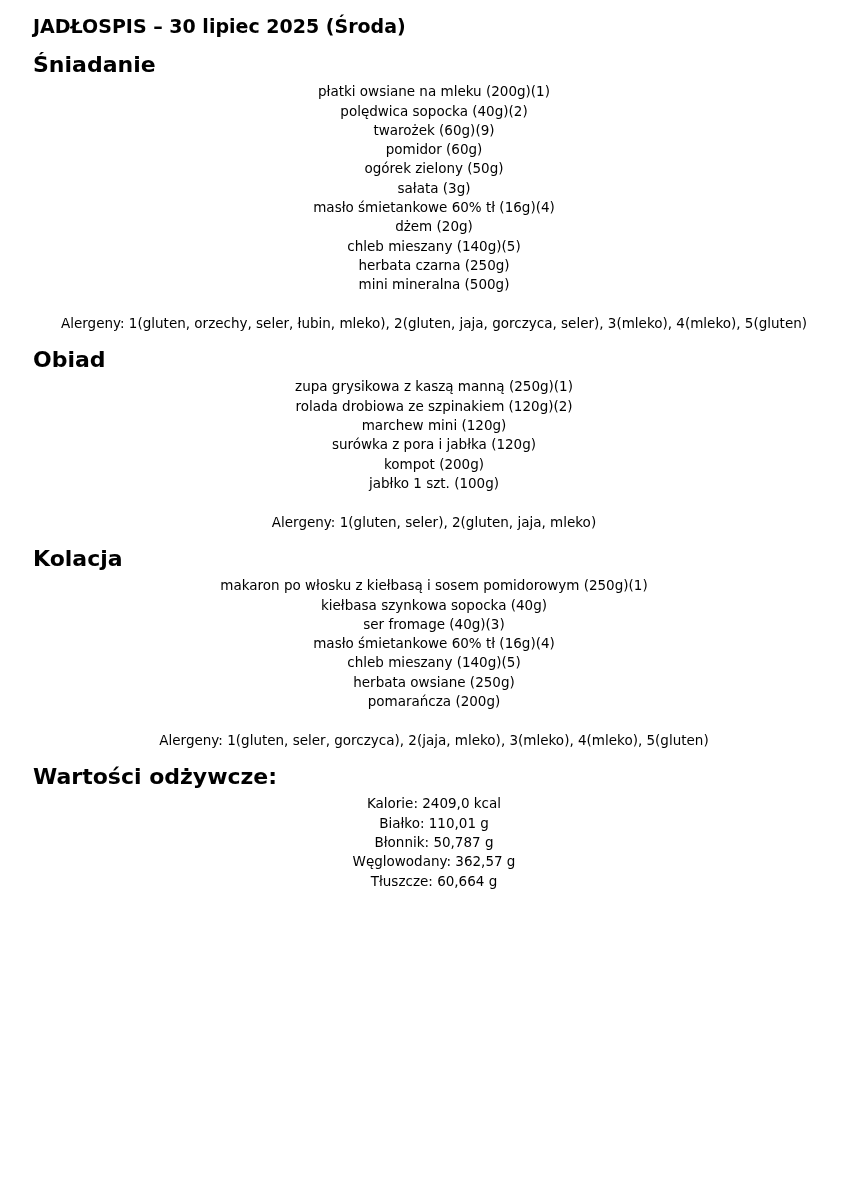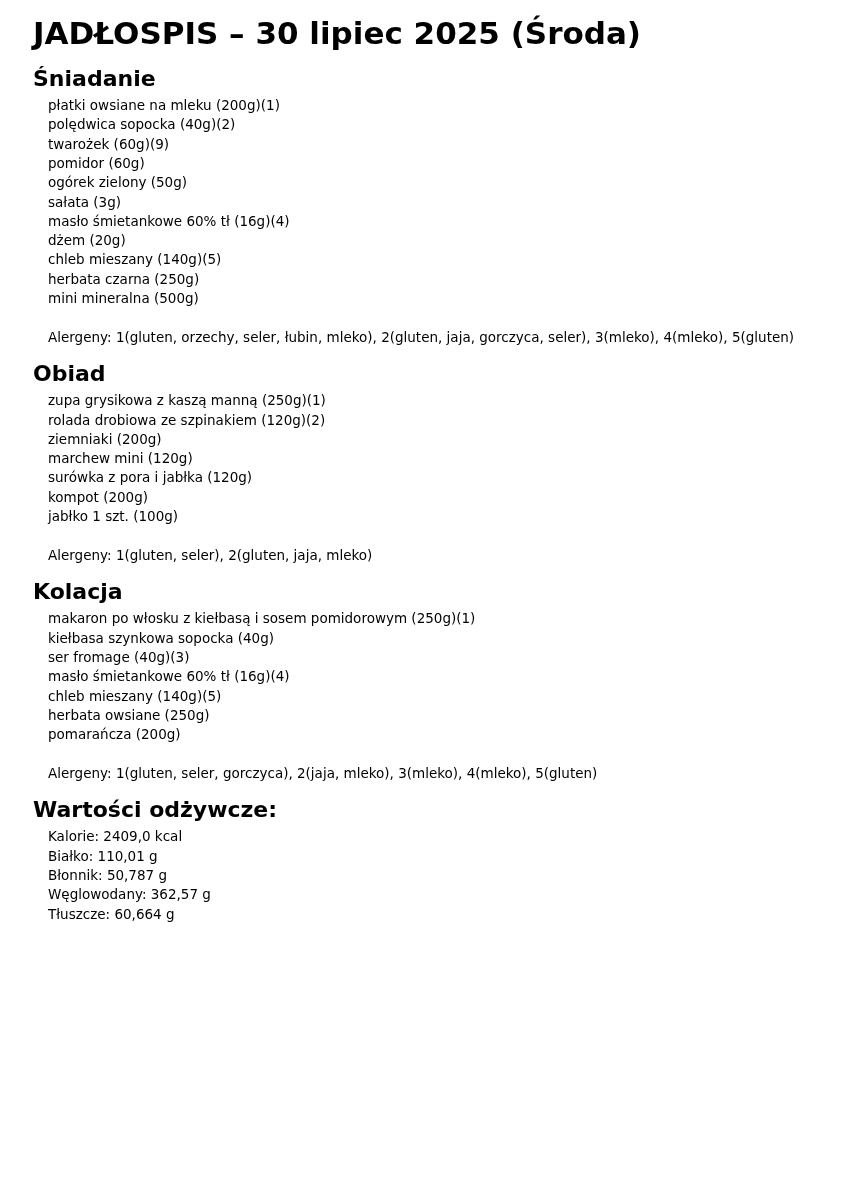--- a/index.html
+++ b/index.html
@@ -12,38 +12,39 @@
     height: 1200px;
     background: #ffffff;
     color: #000000;
     font-family: "DejaVu Sans", "Liberation Sans", sans-serif;
     overflow: hidden;
   }
   main.document {
     padding: 16px 28px 0 33px;
   }
   h1.doc-title {
-    font-size: 31px;
+    font-size: 19px;
     line-height: 1.15;
     font-weight: bold;
     margin: 0 0 6px 0;
     letter-spacing: 0;
   }
   h2.section-heading {
     font-size: 22px;
     line-height: 1.2;
     font-weight: bold;
     margin: 14px 0 4px 0;
   }
   .line {
     margin: 0;
     padding-left: 15px;
     font-size: 13.5px;
     line-height: 19.3px;
     white-space: nowrap;
+    text-align: center;
   }
   .allergens {
     margin-top: 19.3px;
   }
 </style>
 </head>
 <body>
 
 <main class="document">
   <h1 class="doc-title">JADŁOSPIS – 30 lipiec 2025 (Środa)</h1>
@@ -64,21 +65,20 @@
           <p class="line">herbata czarna (250g)</p>
           <p class="line">mini mineralna (500g)</p>
         </div>
         <p class="line allergens">Alergeny: 1(gluten, orzechy, seler, łubin, mleko), 2(gluten, jaja, gorczyca, seler), 3(mleko), 4(mleko), 5(gluten)</p>
       </section>
       <section>
         <h2 class="section-heading">Obiad</h2>
         <div class="items">
           <p class="line">zupa grysikowa z kaszą manną (250g)(1)</p>
           <p class="line">rolada drobiowa ze szpinakiem (120g)(2)</p>
-          <p class="line">ziemniaki (200g)</p>
           <p class="line">marchew mini (120g)</p>
           <p class="line">surówka z pora i jabłka (120g)</p>
           <p class="line">kompot (200g)</p>
           <p class="line">jabłko 1 szt. (100g)</p>
         </div>
         <p class="line allergens">Alergeny: 1(gluten, seler), 2(gluten, jaja, mleko)</p>
       </section>
       <section>
         <h2 class="section-heading">Kolacja</h2>
         <div class="items">

